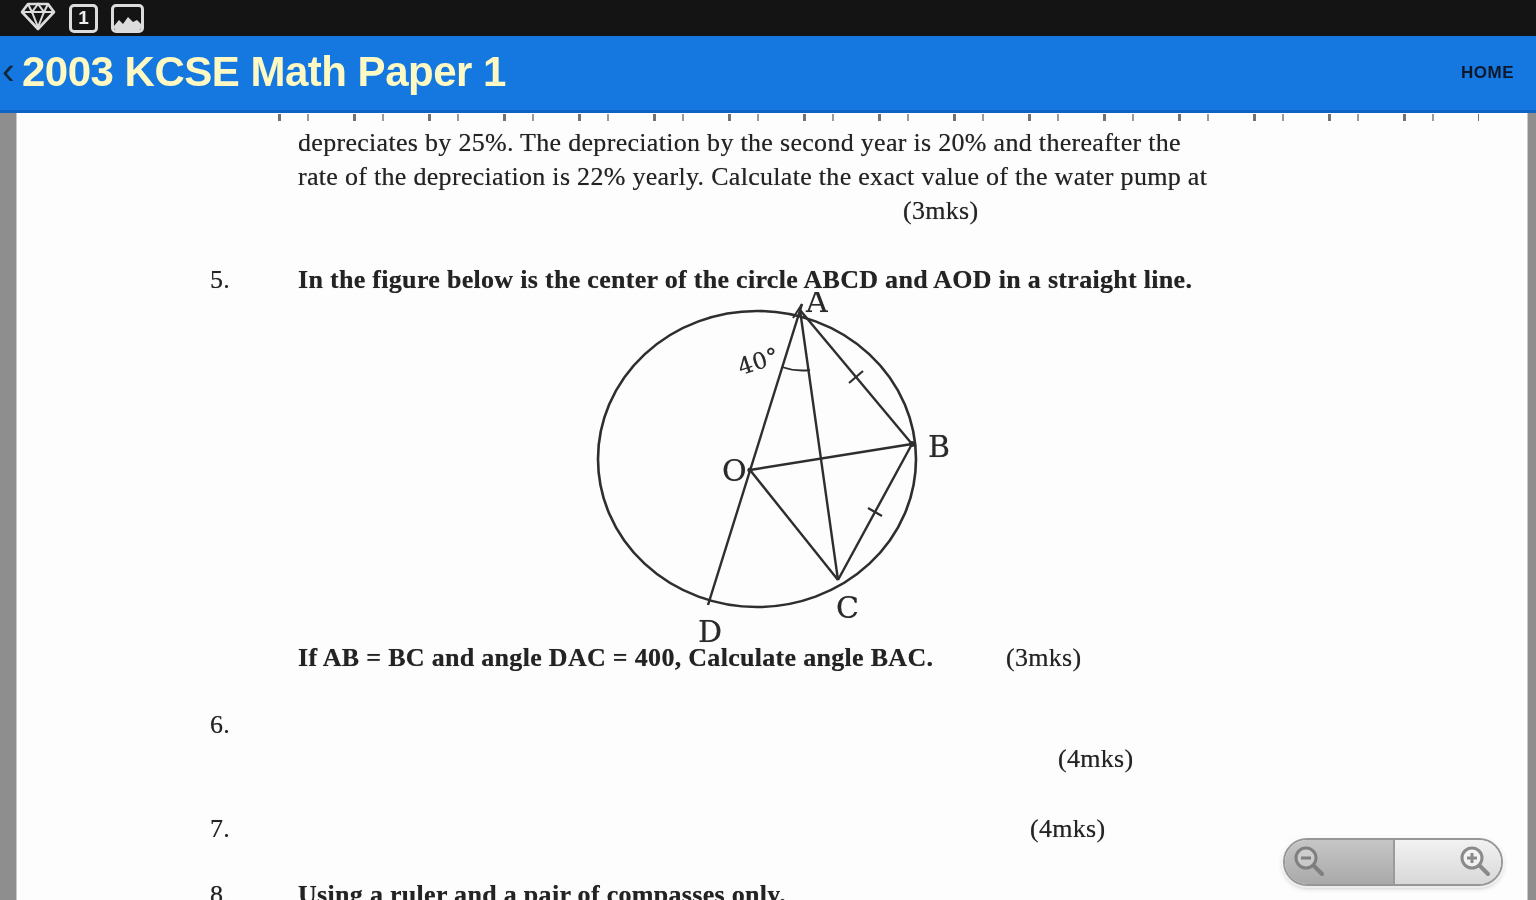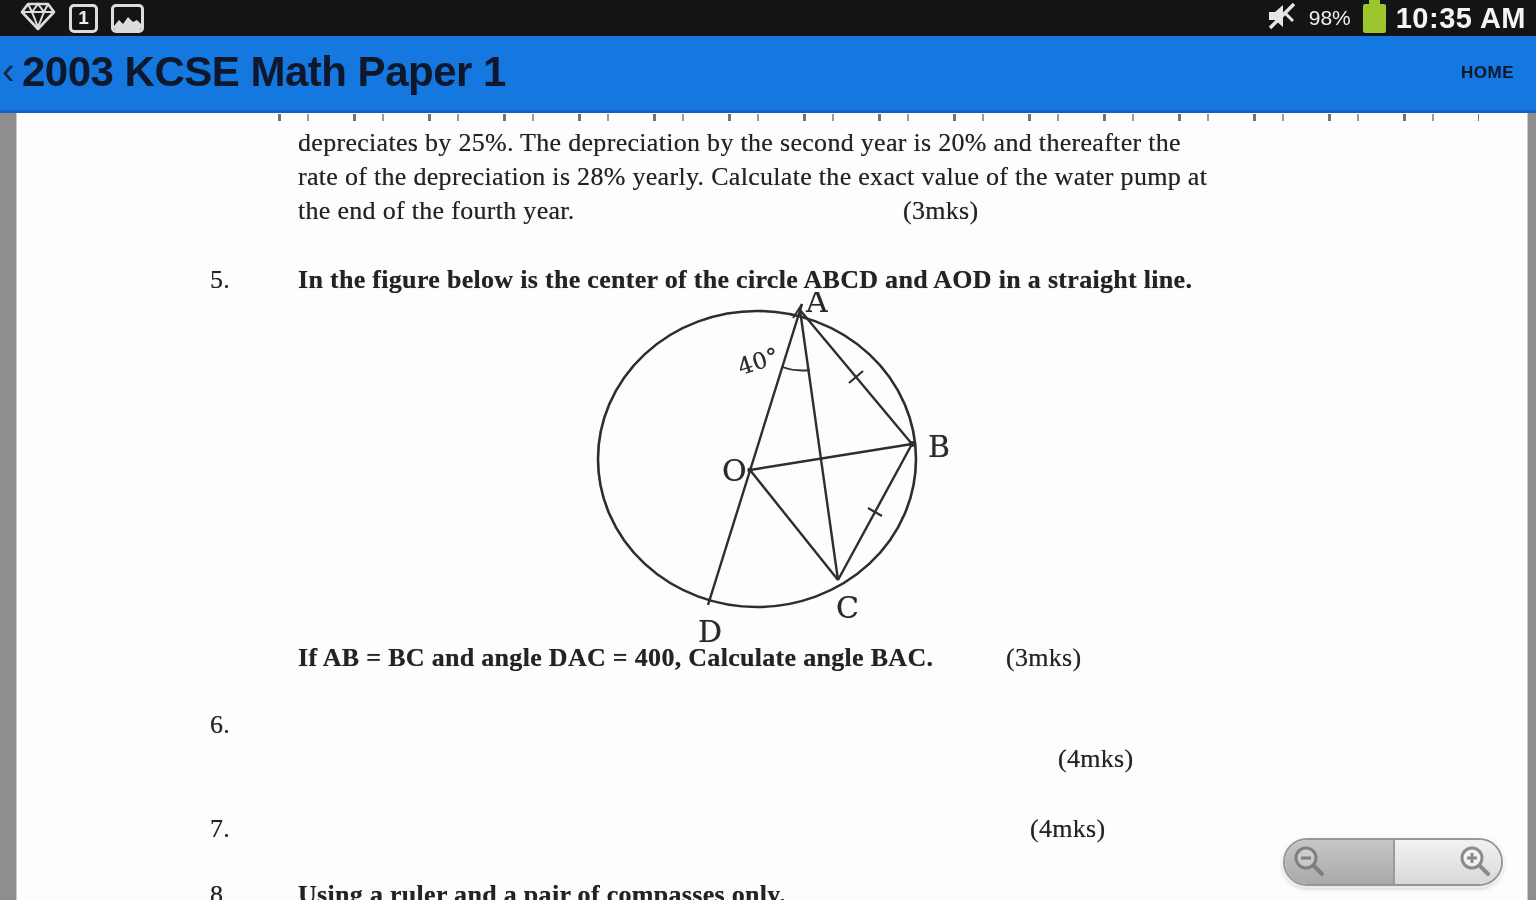--- a/index.html
+++ b/index.html
@@ -30,21 +30,21 @@
   .sb-time{font-size:29px;font-weight:600;color:#f4f4f4;letter-spacing:.5px;padding-right:4px;}
   .battery{position:relative;width:23px;height:29px;background:var(--battery_green);border-radius:2px;margin-left:2px;}
   .battery:before{content:"";position:absolute;top:-4px;left:6px;width:11px;height:4px;background:var(--battery_green);}
 
   
   .app-header{position:absolute;left:0;top:36px;width:100%;height:77px;background:var(--header_blue);
               border-bottom:3px solid var(--header_blue_dark);z-index:25;display:flex;align-items:center;}
   .back-chevron{position:absolute;left:2px;top:50%;transform:translateY(-54%);
                 font-size:38px;color:#13273c;line-height:1;cursor:pointer;}
   .app-title{position:absolute;left:22px;top:50%;transform:translateY(-52%);
-             font-size:42px;font-weight:700;color:#0f172a;letter-spacing:-.5px;white-space:nowrap;}
+             font-size:42px;font-weight:700;color:#fef9c3;letter-spacing:-.5px;white-space:nowrap;}
   .home-btn{position:absolute;right:22px;top:50%;transform:translateY(-50%);
             font-size:17px;font-weight:700;color:#0f172a;letter-spacing:.5px;cursor:pointer;}
 
   
   .page{position:absolute;left:16px;top:113px;width:1512px;height:886px;background:var(--page_bg);
         box-shadow:inset 1px 0 0 #c9c9c9, inset -1px 0 0 #c9c9c9;}
   .doc{position:absolute;inset:0;font-family:"Liberation Serif","DejaVu Serif",serif;
        color:var(--ink);font-size:26px;letter-spacing:.3px;
        text-shadow:0 0 .7px rgba(20,20,20,.55);}
   .remnants{position:absolute;left:218px;top:1px;width:1245px;height:7px;opacity:.75;
@@ -88,50 +88,37 @@
       </span>
       <span class="sb-badge">
         <span>1</span>
       </span>
       <span class="sb-frame">
         <svg width="27" height="14" viewBox="0 0 27 14">
           <path d="M0,14 L0,10 L5,4 L9,8 L14,1 L19,6 L23,4 L27,8 L27,14 Z" fill="#dcdcdc"></path>
         </svg>
       </span>
     </div>
-    <div class="sb-right">
-      <span>
-        <svg width="34" height="28" viewBox="0 0 34 28">
-          <polygon points="4,10 10,10 18,3 18,25 10,18 4,18" fill="#e6e6e6"></polygon>
-          <line x1="5" y1="26" x2="29" y2="2" stroke="#e6e6e6" stroke-width="3.4"></line>
-          <line x1="20" y1="11" x2="28" y2="19" stroke="#e6e6e6" stroke-width="3"></line>
-        </svg>
-      </span>
-      <span class="sb-pct">98%</span>
-      <span class="battery"></span>
-      <span class="sb-time">10:35 AM</span>
-    </div>
   </div>
 
   <div class="app-header">
     <span class="back-chevron">‹</span>
     <span class="app-title">2003 KCSE Math Paper 1</span>
     <span class="home-btn">HOME</span>
   </div>
 
   <div class="page">
     <div class="doc">
 
       <div class="remnants"></div>
 
       <div class="block" style="left:282px;top:13px;">
         <div class="ln">depreciates by 25%. The depreciation by the second year is 20% and thereafter the</div>
-        <div class="ln">rate of the depreciation is 28% yearly. Calculate the exact value of the water pump at</div>
+        <div class="ln">rate of the depreciation is 22% yearly. Calculate the exact value of the water pump at</div>
         <div class="ln">
-          <span>the end of the fourth year.</span>
           <span class="marks" style="left:605px;top:0;">(3mks)</span>
         </div>
       </div>
 
       <div class="block" style="left:0;top:150px;width:100%;height:34px;">
         <span class="qnum">5.</span>
         <span class="qtext">In the figure below is the center of the circle ABCD and AOD in a straight line.</span>
       </div>
 
       <svg class="figure-svg" width="380" height="357" viewBox="0 0 380 357">

